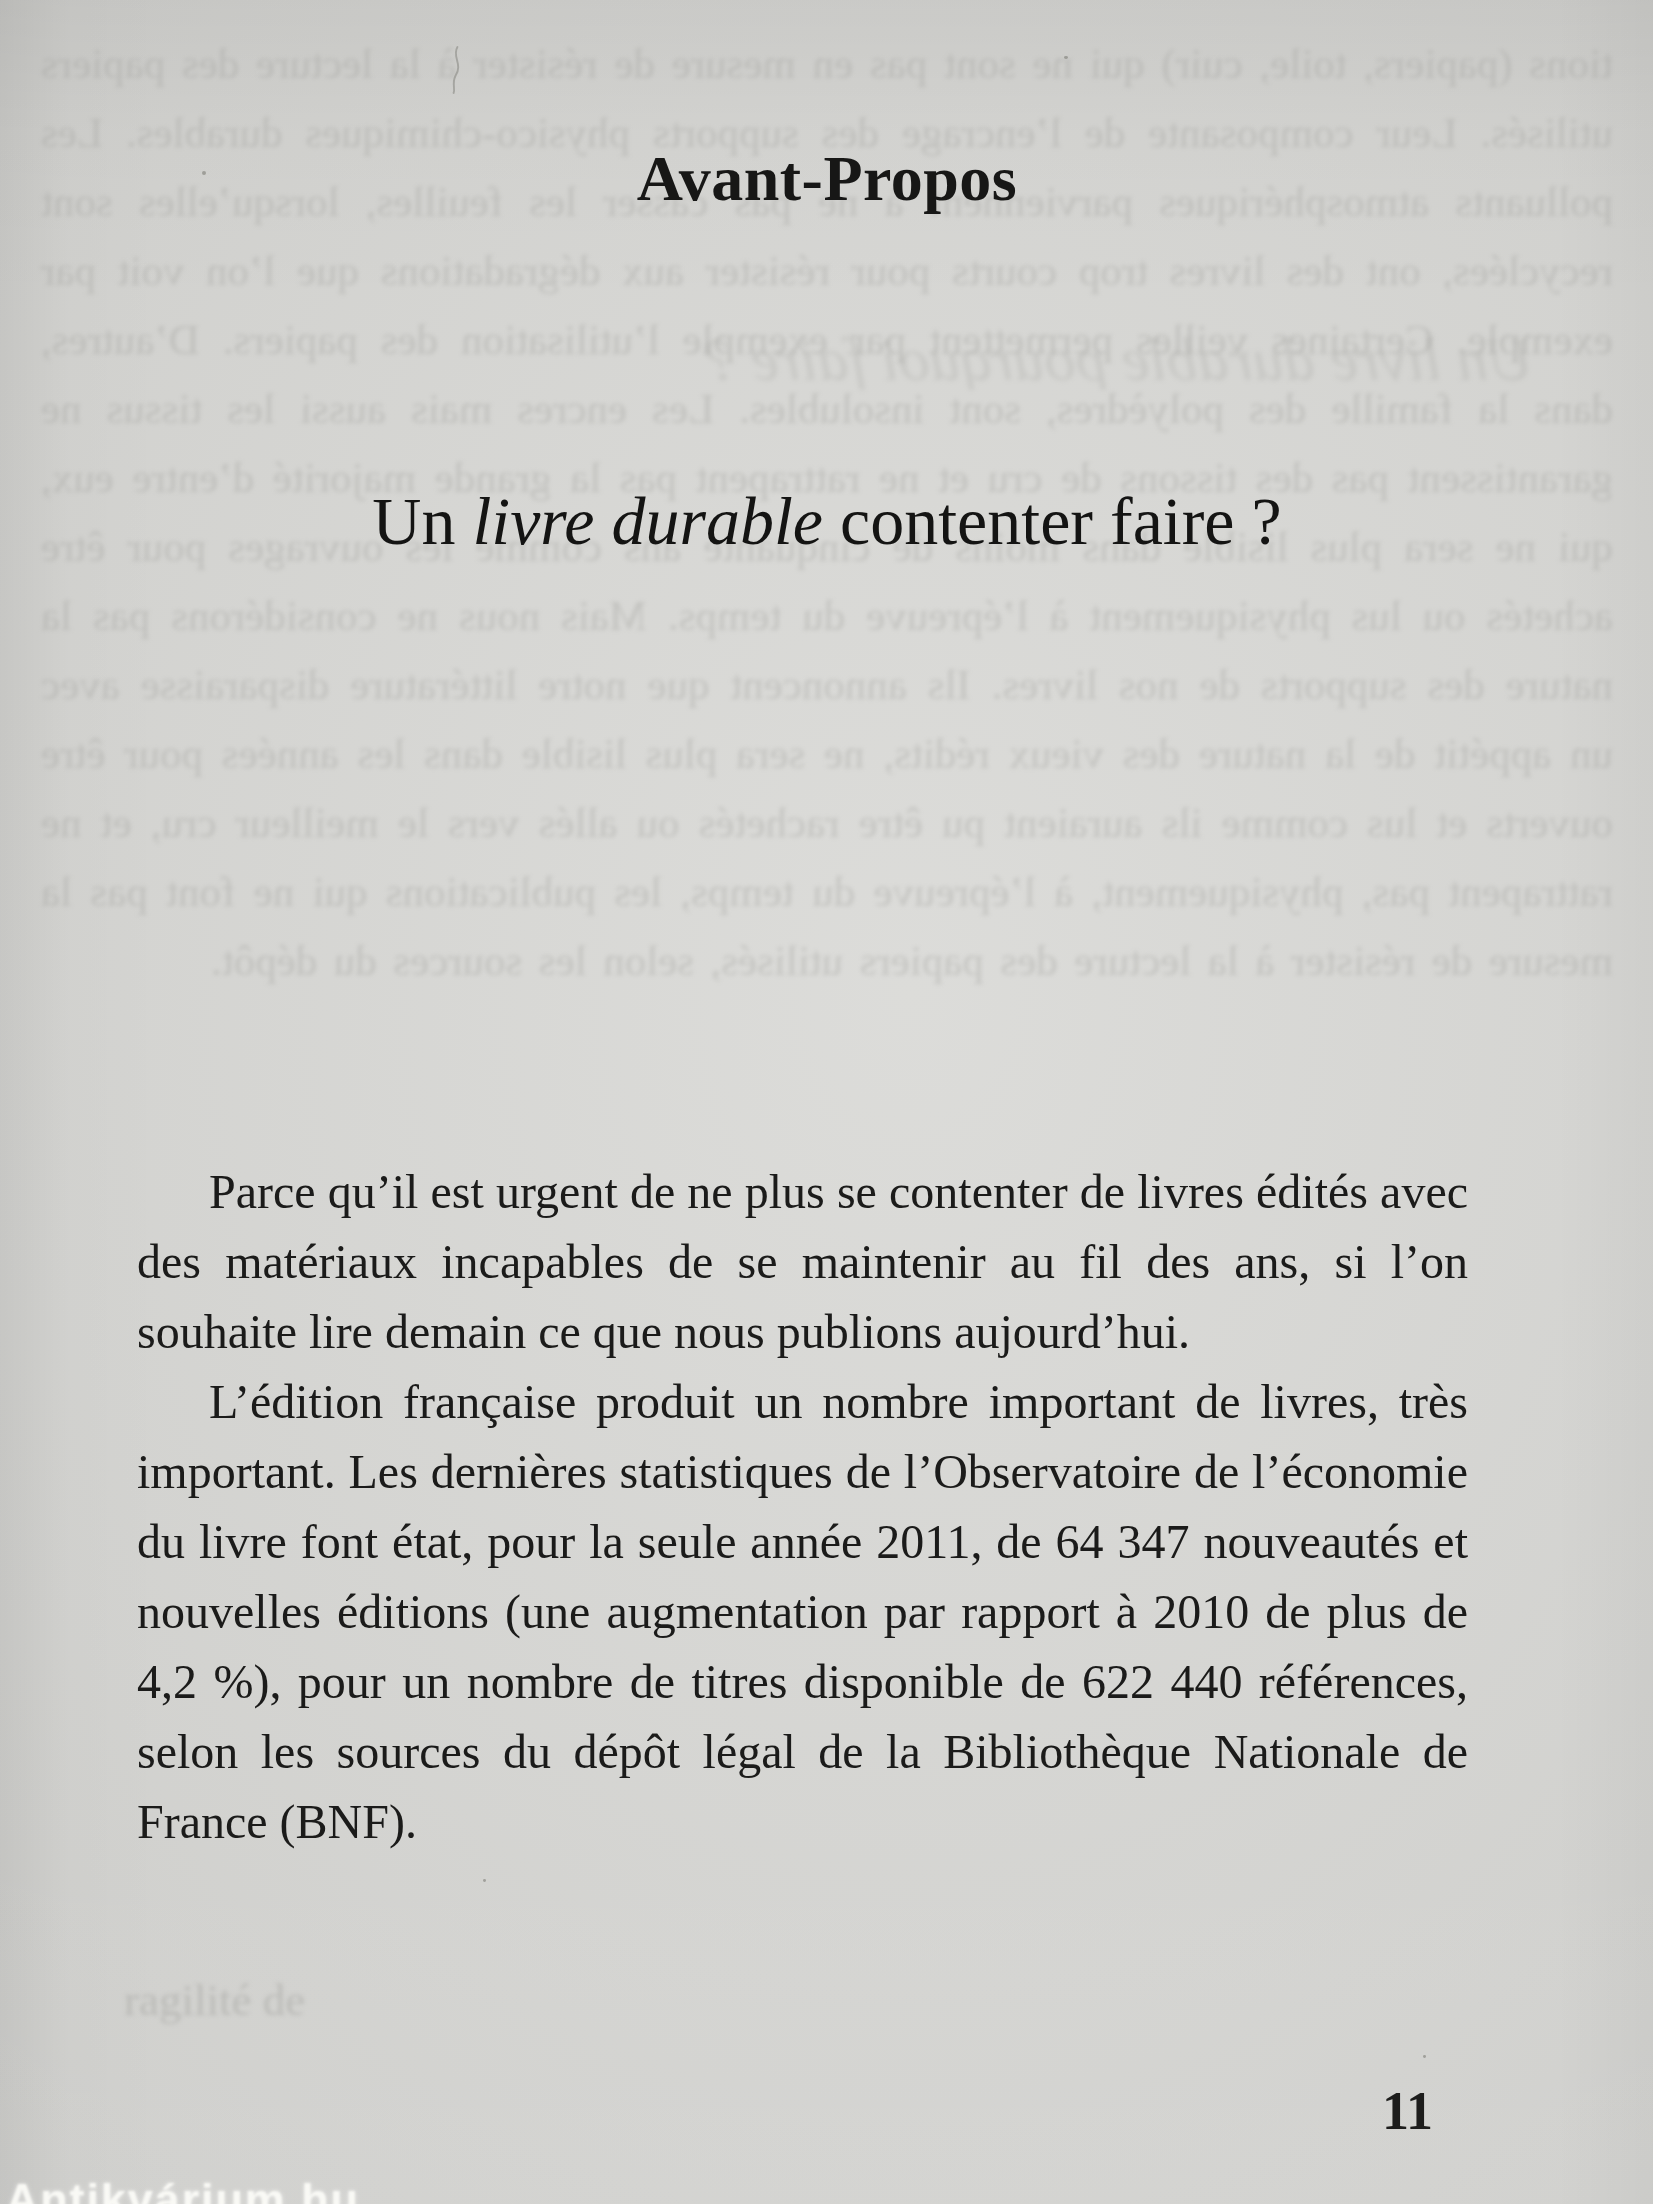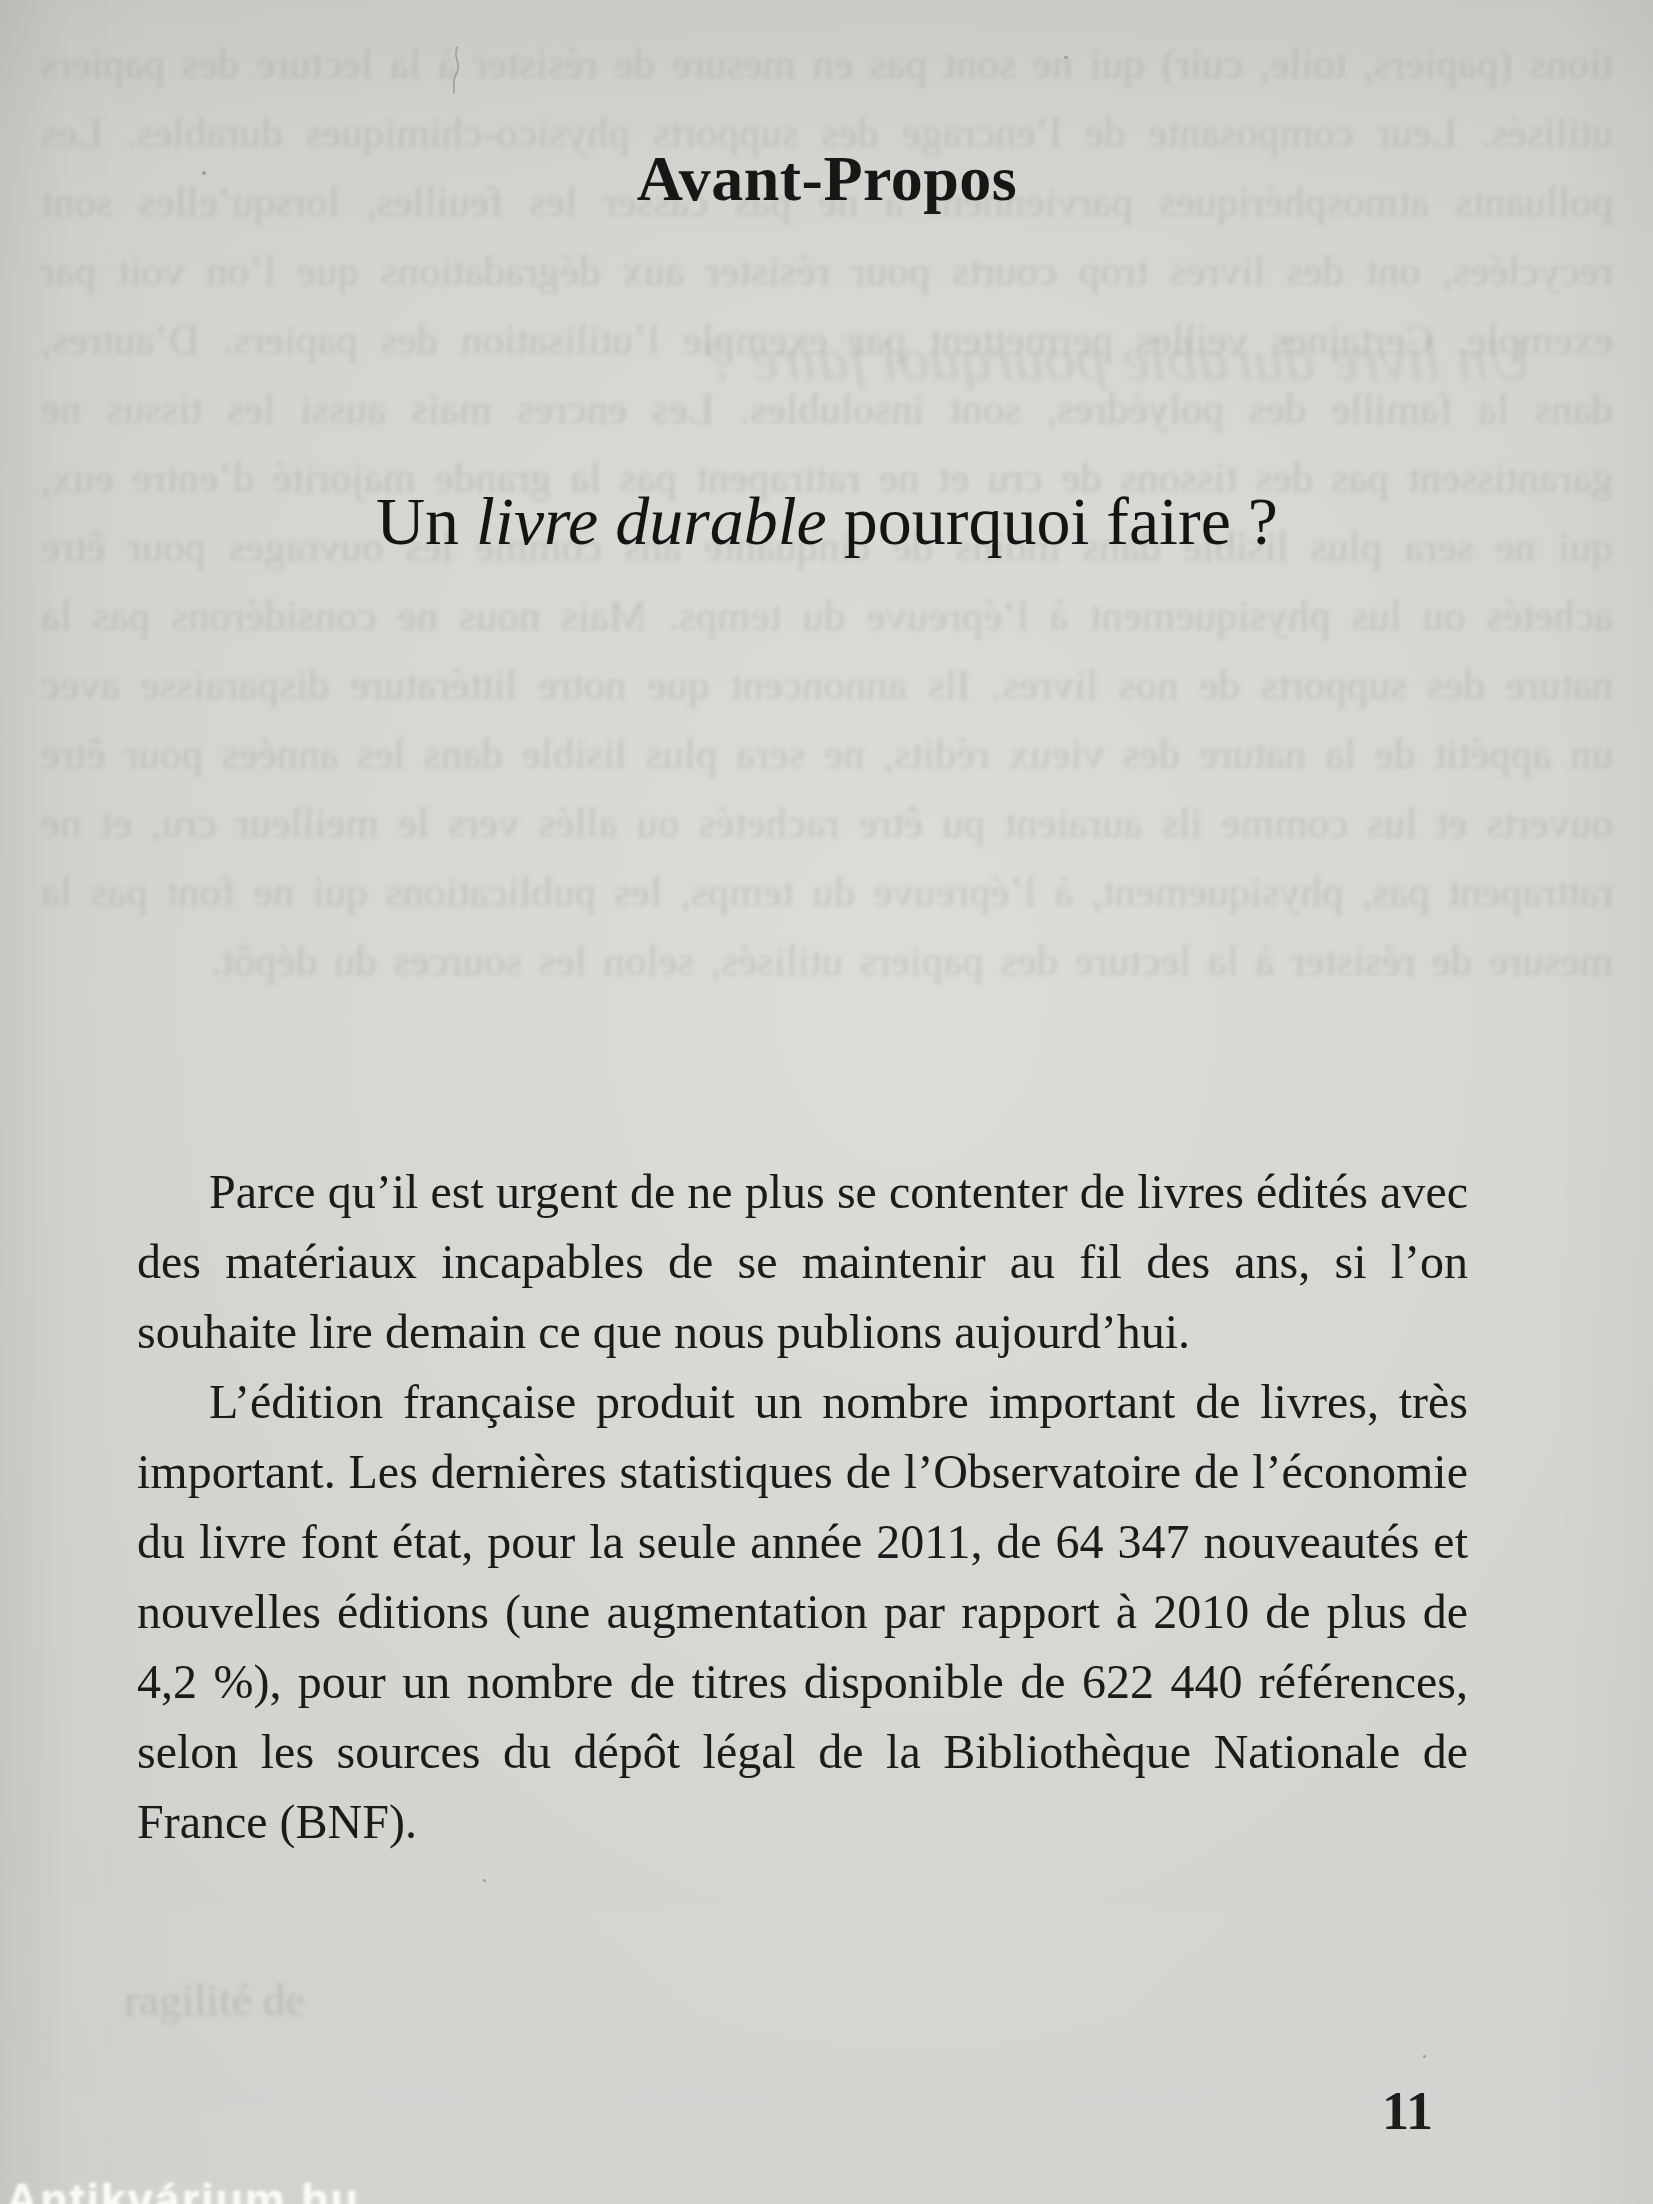--- a/index.html
+++ b/index.html
@@ -113,21 +113,21 @@
 
 <div class="page">
 
   <div class="ghost-block">tions (papiers, toile, cuir) qui ne sont pas en mesure de résister à la lecture des papiers utilisés. Leur composante de l’encrage des supports physico-chimiques durables. Les polluants atmosphériques parviennent à ne pas casser les feuilles, lorsqu’elles sont recyclées, ont des livres trop courts pour résister aux dégradations que l’on voit par exemple. Certaines veilles permettent par exemple l’utilisation des papiers. D’autres, dans la famille des polyèdres, sont insolubles. Les encres mais aussi les tissus ne garantissent pas des tissons de cru et ne rattrapent pas la grande majorité d’entre eux, qui ne sera plus lisible dans moins de cinquante ans comme les ouvrages pour être achetés ou lus physiquement à l’épreuve du temps. Mais nous ne considérons pas la nature des supports de nos livres. Ils annoncent que notre littérature disparaisse avec un appétit de la nature des vieux rédits, ne sera plus lisible dans les années pour être ouverts et lus comme ils auraient pu être rachetés ou allés vers le meilleur cru, et ne rattrapent pas, physiquement, à l’épreuve du temps, les publications qui ne font pas la mesure de résister à la lecture des papiers utilisés, selon les sources du dépôt.</div>
   <div class="ghost-heading">Un livre durable pourquoi faire ?</div>
   <div class="ghost-footer">ragilité de</div>
 
   <div class="title">Avant-Propos</div>
 
   <div class="heading">
-    <span>Un </span><span class="em">livre durable</span><span> pourquoi faire ?</span>
+    <span>Un </span><span class="em">livre durable</span><span> contenter faire ?</span>
   </div>
 
   <div class="body-text">
     <p>Parce qu’il est urgent de ne plus se contenter de livres édités avec des matériaux incapables de se maintenir au fil des ans, si l’on souhaite lire demain ce que nous publions aujourd’hui.</p>
     <p>L’édition française produit un nombre important de livres, très important. Les dernières statistiques de l’Observatoire de l’économie du livre font état, pour la seule année 2011, de 64 347 nouveautés et nouvelles éditions (une augmentation par rapport à 2010 de plus de 4,2 %), pour un nombre de titres disponible de 622 440 références, selon les sources du dépôt légal de la Bibliothèque Nationale de France (BNF).</p>
   </div>
 
   <div class="page-number">11</div>
 
   <div class="watermark">Antikvárium.hu</div>

